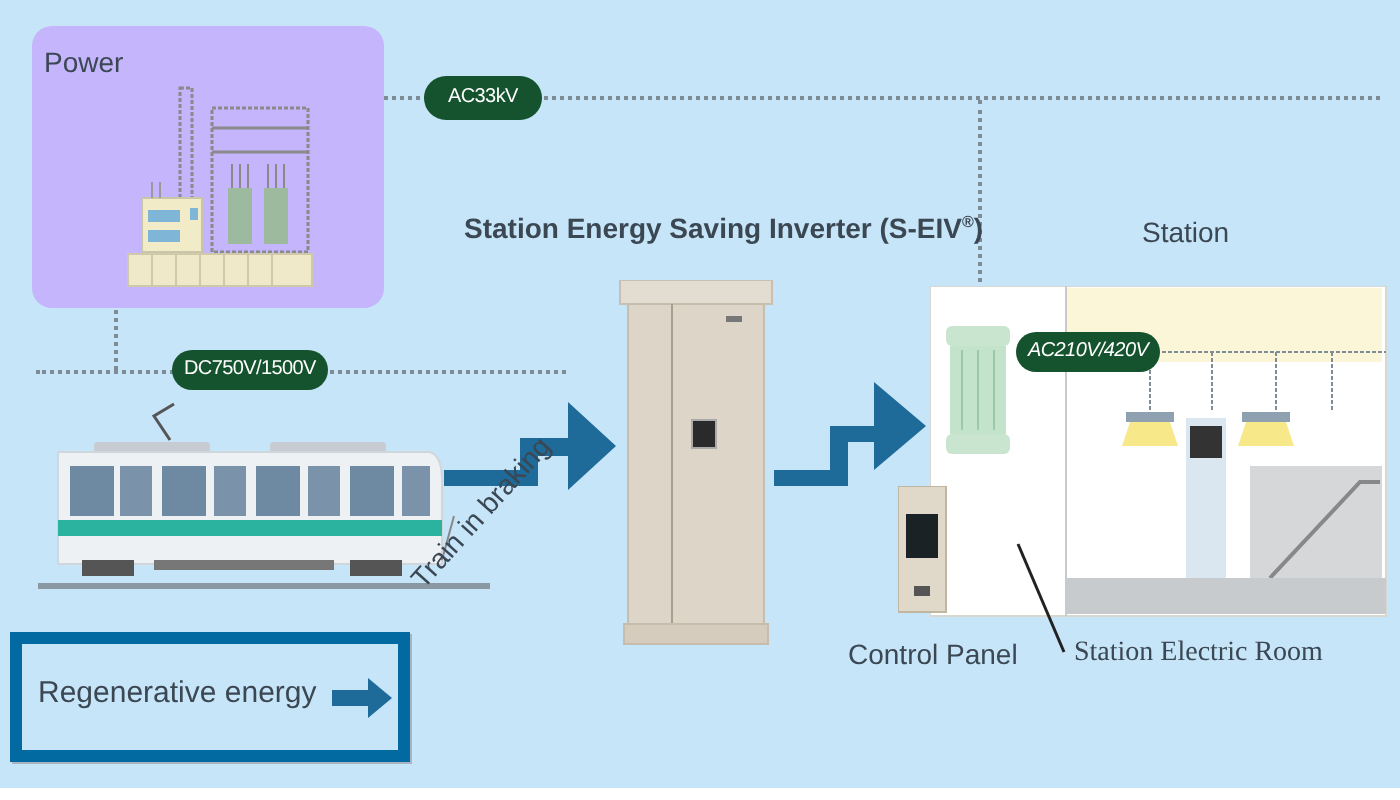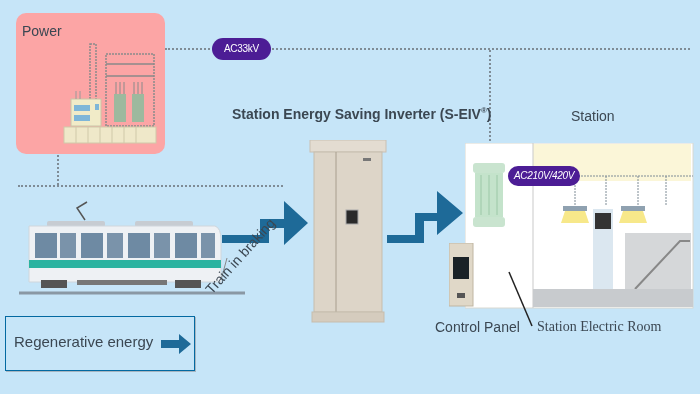--- a/index.html
+++ b/index.html
@@ -1,34 +1,34 @@
 <!DOCTYPE html>
 <html><head>
 <meta charset="utf-8">
 <style>
   html,body{margin:0;padding:0;}
   body{width:700px;height:400px;background:#ffffff;overflow:hidden;font-family:"Liberation Sans",sans-serif;}
   #stage{position:absolute;left:0;top:0;width:700px;height:394px;background:#c6e5f8;overflow:hidden;}
   .abs{position:absolute;}
   .lbl{position:absolute;color:#3b4752;font-family:"Liberation Sans",sans-serif;white-space:nowrap;}
-  .pill{position:absolute;background:#4c1d95;color:#fff;border-radius:10px;font-size:10px;height:20px;line-height:20px;padding:0 6px;font-family:"Liberation Sans",sans-serif;letter-spacing:-0.3px;}
+  .pill{position:absolute;background:#14532d;color:#fff;border-radius:10px;font-size:10px;height:20px;line-height:20px;padding:0 6px;font-family:"Liberation Sans",sans-serif;letter-spacing:-0.3px;}
   .dline-h{position:absolute;height:0;border-top:2px dotted #7f8c96;}
   .dline-v{position:absolute;width:0;border-left:2px dotted #7f8c96;}
 </style>
 </head>
 <body>
 
 <div id="stage">
 
   <div class="dline-h" style="left:165px;top:48px;width:525px;"></div>
   <div class="dline-v" style="left:489px;top:50px;height:95px;"></div>
   <div class="dline-v" style="left:57px;top:155px;height:30px;"></div>
   <div class="dline-h" style="left:18px;top:185px;width:265px;"></div>
 
-  <div class="abs" style="left:16px;top:13px;width:149px;height:141px;background:#fca5a5;border-radius:10px;">
+  <div class="abs" style="left:16px;top:13px;width:176px;height:141px;background:#c4b5fd;border-radius:10px;">
     <div class="lbl" style="left:2px;top:8px;font-size:14px;line-height:20px;">
       <div style="padding-left:4px">Power</div>
     </div>
     <svg class="abs" style="left:30px;top:26px;" width="112" height="112" viewBox="0 0 112 112">
       <rect x="44" y="5" width="6" height="80" fill="none" stroke="#8a8a8a" stroke-width="1.5" stroke-dasharray="2 1"></rect>
       <rect x="60" y="15" width="48" height="72" fill="none" stroke="#8a8a8a" stroke-width="1.5" stroke-dasharray="2 1"></rect>
       <line x1="60" y1="25" x2="108" y2="25" stroke="#8a8a8a" stroke-width="1.5"></line>
       <line x1="60" y1="37" x2="108" y2="37" stroke="#8a8a8a" stroke-width="1.5"></line>
       <line x1="70" y1="43" x2="70" y2="55" stroke="#8a8a8a"></line>
         <line x1="74" y1="43" x2="74" y2="55" stroke="#8a8a8a"></line>
@@ -48,20 +48,21 @@
       <line x1="30" y1="88" x2="30" y2="104" stroke="#d0c9a9"></line>
         <line x1="42" y1="88" x2="42" y2="104" stroke="#d0c9a9"></line>
       <line x1="54" y1="88" x2="54" y2="104" stroke="#d0c9a9"></line>
         <line x1="66" y1="88" x2="66" y2="104" stroke="#d0c9a9"></line>
       <line x1="78" y1="88" x2="78" y2="104" stroke="#d0c9a9"></line>
         <line x1="90" y1="88" x2="90" y2="104" stroke="#d0c9a9"></line>
     </svg>
   </div>
 
   <div class="pill" style="left:212px;top:38px;height:22px;line-height:22px;padding:0 12px;border-radius:11px;">AC33kV</div>
+  <div class="pill" style="left:86px;top:175px;border-radius:10px;">DC750V/1500V</div>
 
   <svg class="abs" style="left:15px;top:180px;" width="230" height="118" viewBox="0 0 230 118">
     <polyline points="70,40 62,28 72,22" fill="none" stroke="#555" stroke-width="1.5"></polyline>
     <rect x="32" y="41" width="58" height="6" rx="2" fill="#c7ccd2"></rect>
     <rect x="120" y="41" width="58" height="6" rx="2" fill="#c7ccd2"></rect>
     <path d="M14,46 L200,46 Q206,48 206,60 L206,102 L14,102 Z" fill="#eef1f4" stroke="#cfd6dc"></path>
     <rect x="20" y="53" width="22" height="25" fill="#6e8aa3"></rect>
     <rect x="45" y="53" width="16" height="25" fill="#7a93aa"></rect>
     <rect x="66" y="53" width="22" height="25" fill="#6e8aa3"></rect>
     <rect x="92" y="53" width="16" height="25" fill="#7a93aa"></rect>
@@ -131,23 +132,23 @@
   <div class="pill" style="left:508px;top:166px;font-style:italic;">AC210V/420V</div>
 
   <svg class="abs" style="left:449px;top:243px;" width="26" height="65" viewBox="0 0 26 65">
     <rect x="0" y="0" width="24" height="63" fill="#e0d8c8" stroke="#c0b6a2"></rect>
     <rect x="4" y="14" width="16" height="22" fill="#1a2226"></rect>
     <rect x="8" y="50" width="8" height="5" fill="#555"></rect>
   </svg>
   <svg class="abs" style="left:505px;top:270px;" width="30" height="60" viewBox="0 0 30 60">
     <line x1="4" y1="2" x2="27" y2="56" stroke="#222" stroke-width="1.5"></line>
   </svg>
-  <div class="lbl" style="left:424px;top:319px;font-size:14px;margin-left:11px;">Control Panel</div>
+  <div class="lbl" style="left:424px;top:319px;font-size:14px;">Control Panel</div>
   <div class="lbl" style="left:537px;top:319px;font-size:14px;font-family:Liberation Serif, serif;">Station Electric Room</div>
 
-  <div class="abs" style="left:5px;top:316px;width:188px;height:53px;border:1px solid #0369a1;box-shadow:1px 1px 0 #a8b5c0;">
+  <div class="abs" style="left:5px;top:316px;width:188px;height:53px;border:6px solid #0369a1;box-shadow:1px 1px 0 #a8b5c0;">
     <span class="lbl" style="left:8px;top:16px;font-size:15px;">Regenerative energy</span>
     <svg class="abs" style="left:155px;top:16px;" width="32" height="22" viewBox="0 0 32 22">
       <polygon points="0,7 18,7 18,1 30,11 18,21 18,15 0,15" fill="#1e6a98"></polygon>
     </svg>
   </div>
 
 </div>
 
 </body></html>

